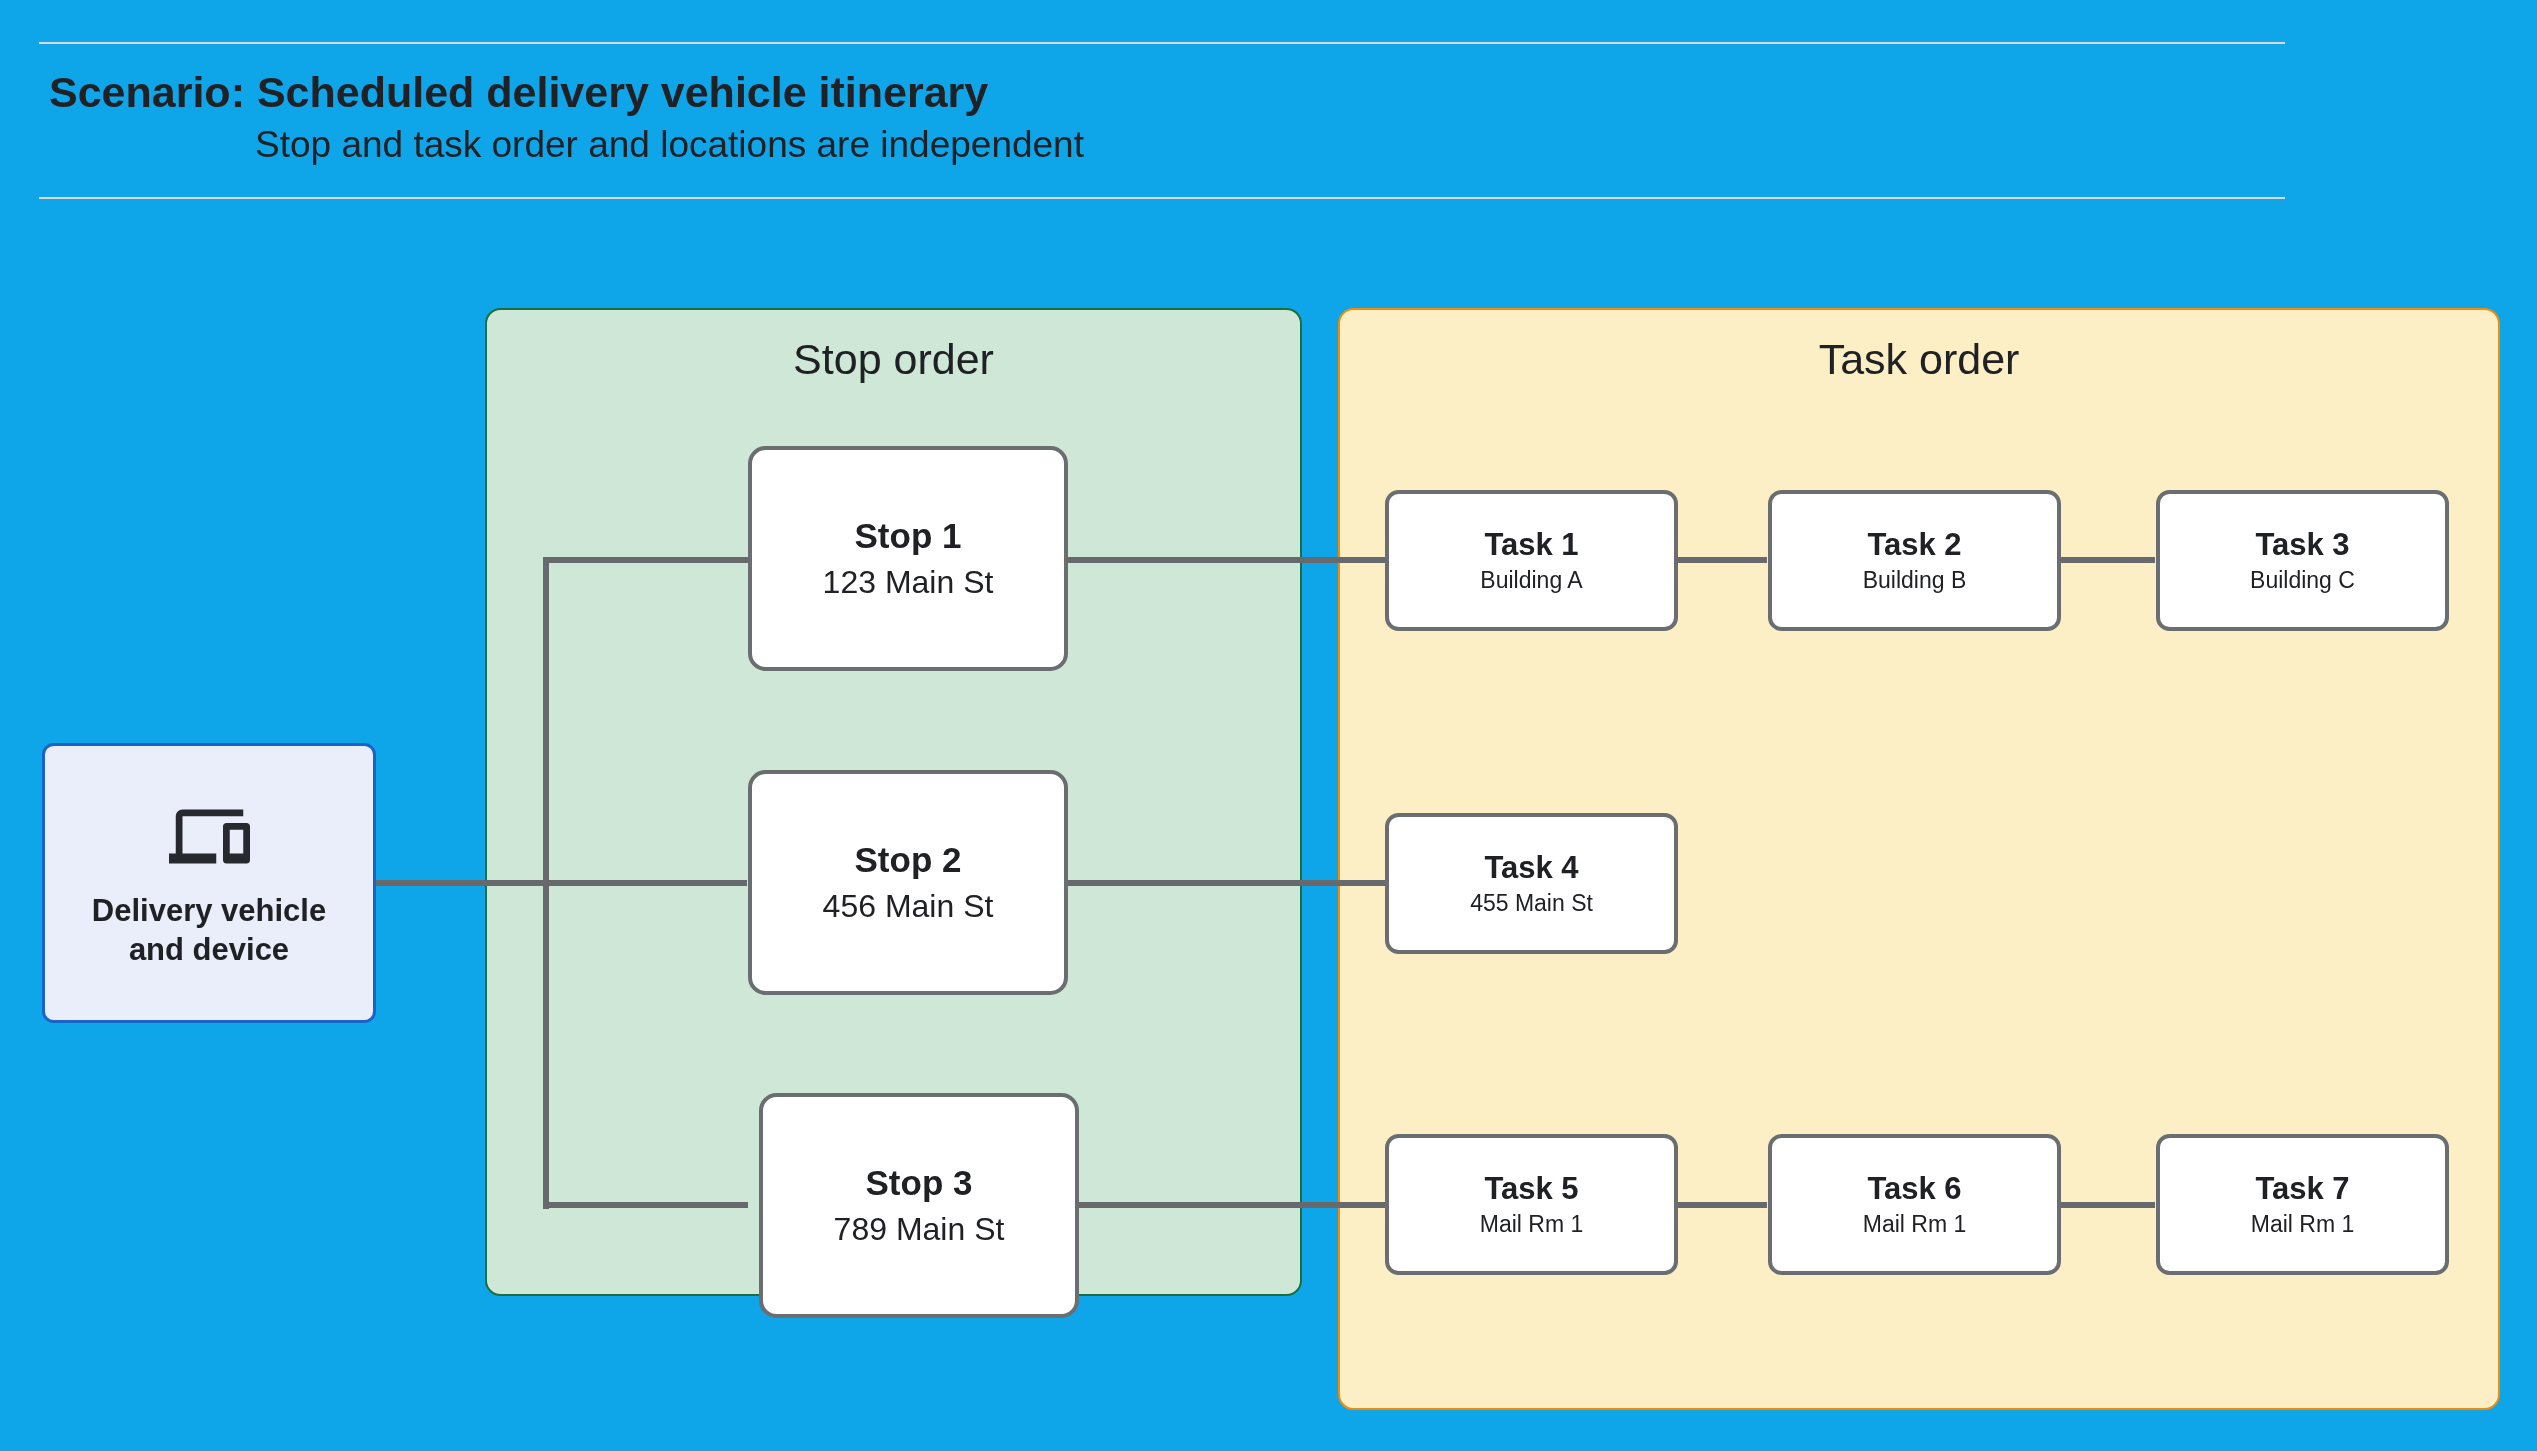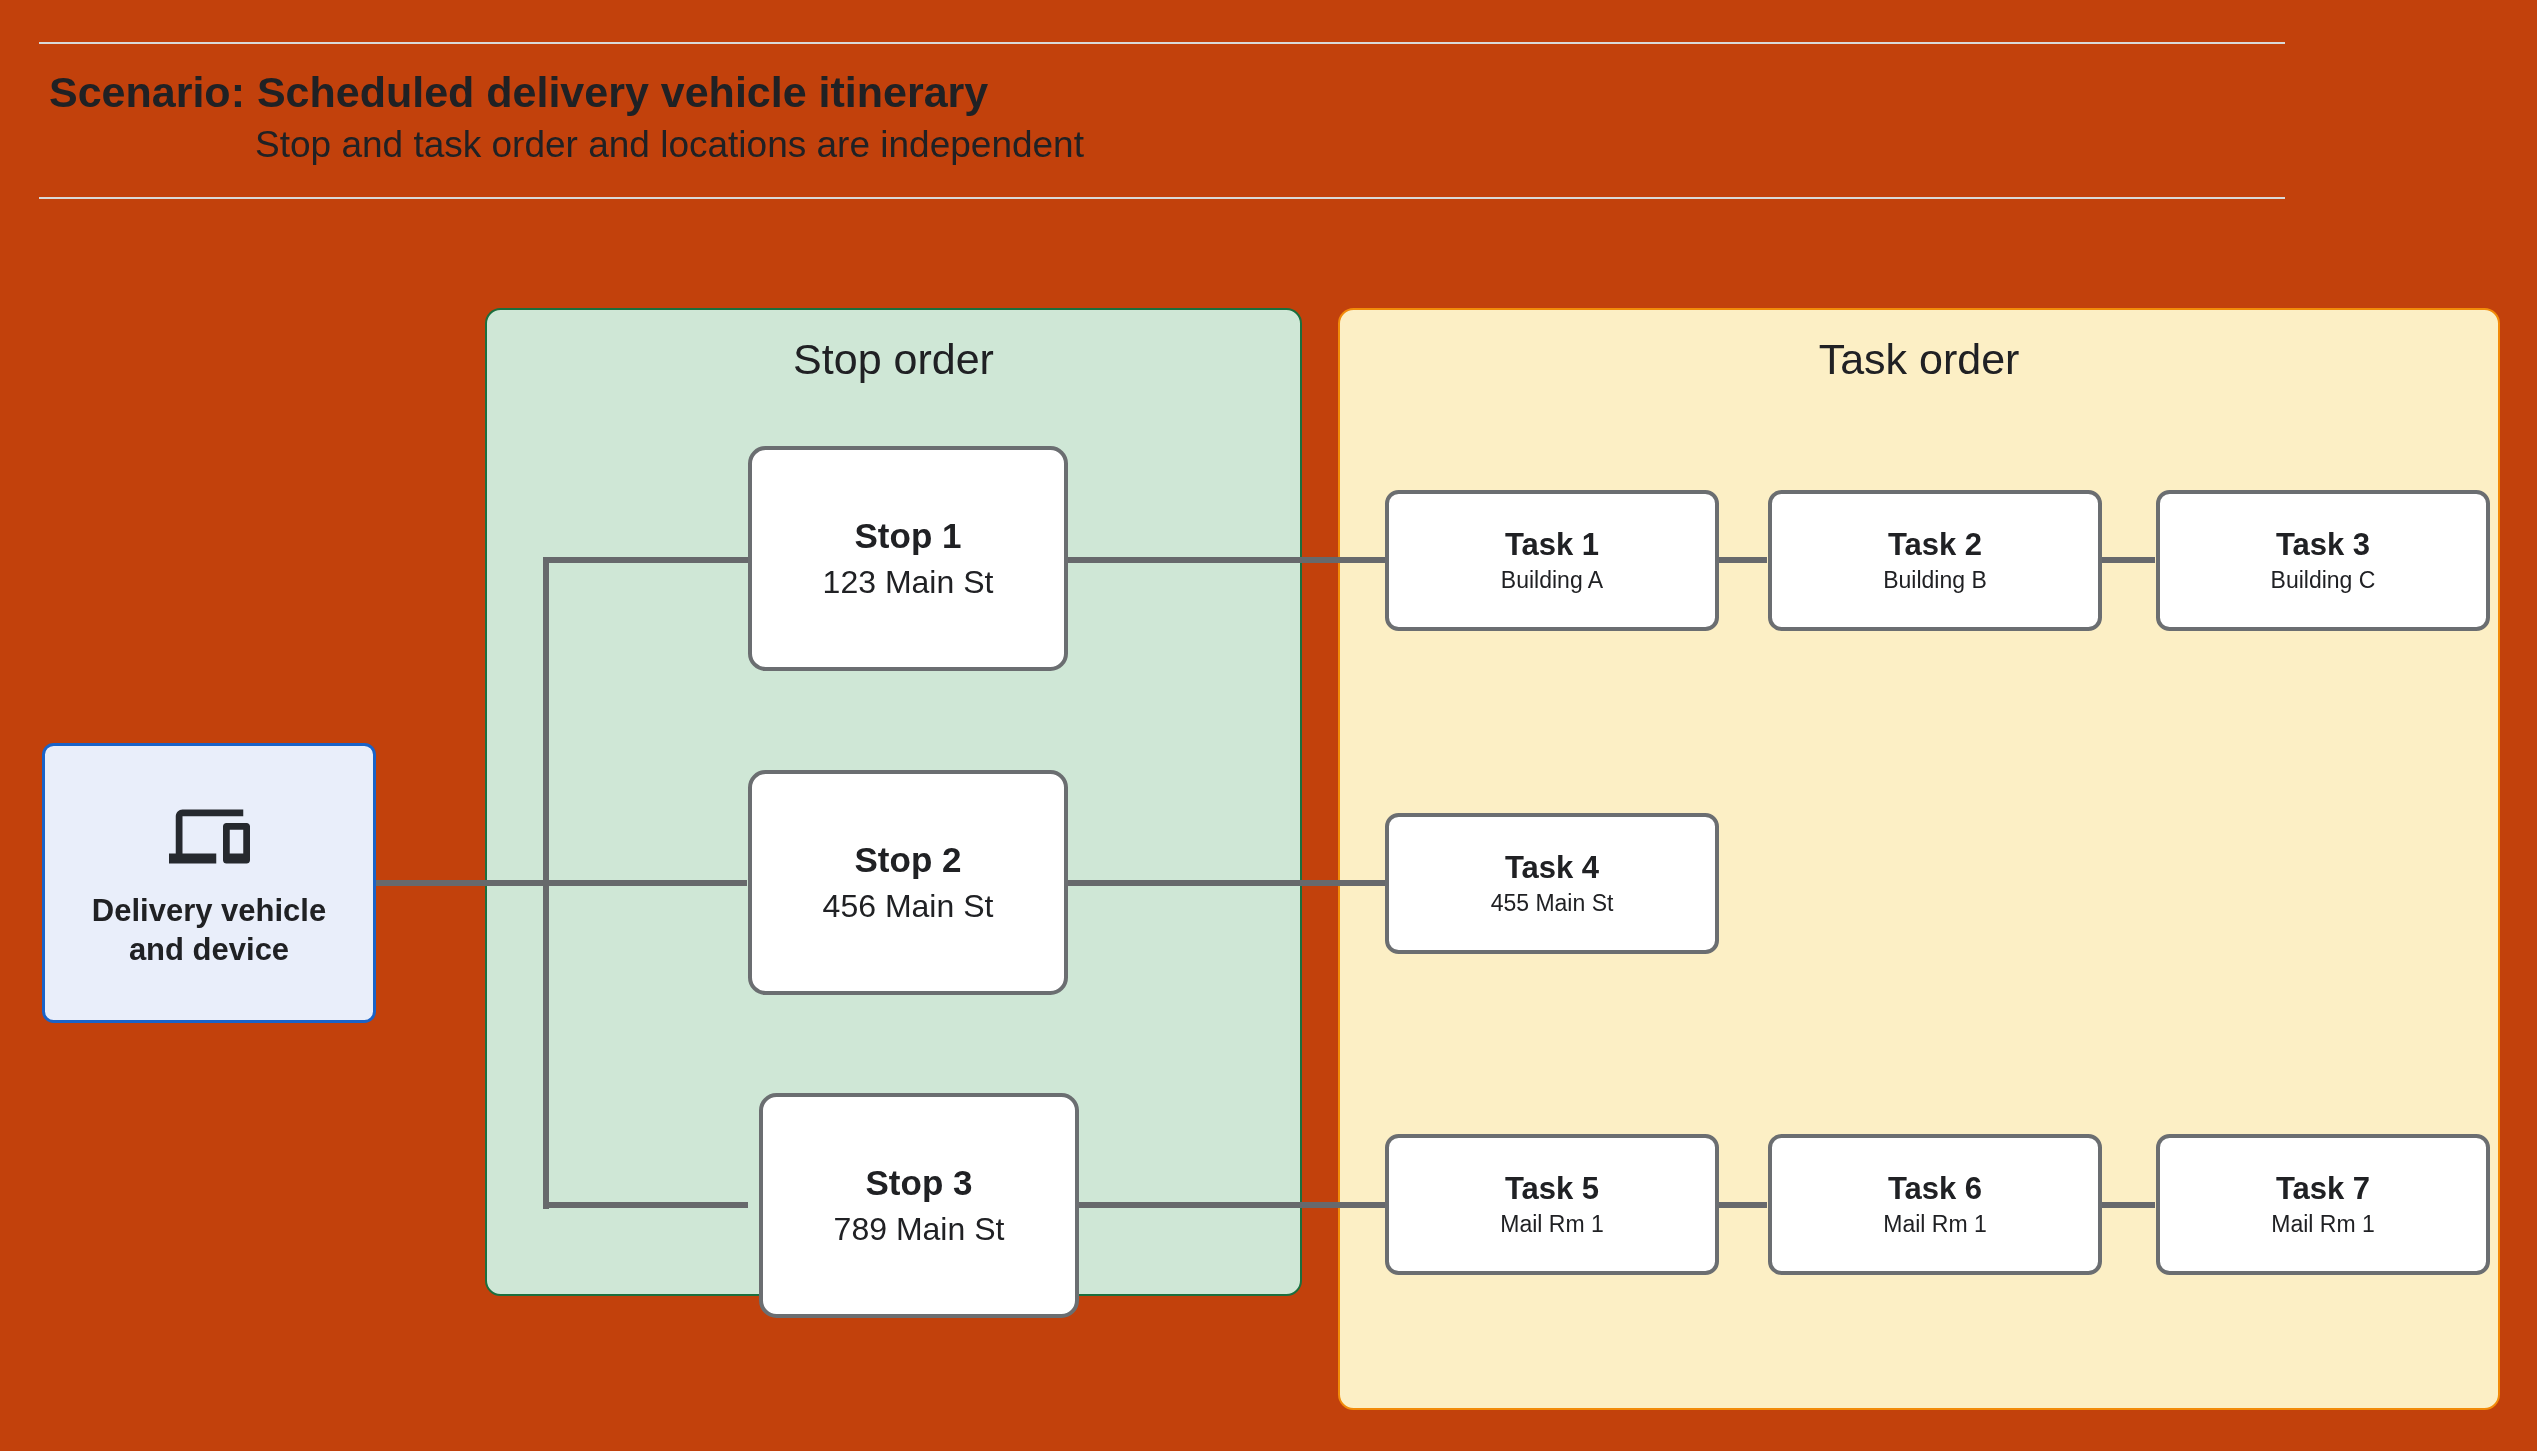--- a/index.html
+++ b/index.html
@@ -1,18 +1,18 @@
 <!DOCTYPE html>
 <html style="--stop-panel-fill: #CFE7D6; --stop-panel-border: #1B6F3E; --task-panel-fill: #FCEFC5; --task-panel-border: #F28B0A; --source-fill: #E9EEFA; --source-border: #1A63C8; --connector: #67696C; --node-border: #6B6E71; --text: #202124; --divider: #D9D9D9;"><head>
 <meta charset="utf-8">
 <style>
   html,body{margin:0;padding:0;background:#ffffff;}
   body{width:2538px;height:1452px;overflow:hidden;
        font-family:"Liberation Sans", sans-serif;color:var(--text,#202124);}
-  .page{position:relative;width:2538px;height:1452px;background:#c2410c;}
+  .page{position:relative;width:2538px;height:1452px;background:#0ea5e9;}
 
   .hr{position:absolute;height:1.9px;background:var(--divider,#d9d9d9);}
 
   .title{position:absolute;left:49px;top:68px;font-size:43px;font-weight:bold;
          letter-spacing:0;white-space:nowrap;}
   .subtitle{position:absolute;left:255px;top:124px;font-size:37px;font-weight:normal;
             white-space:nowrap;}
 
   .panel{position:absolute;border-radius:15.5px;box-sizing:border-box;}
   .panel.stops{left:485px;top:308px;width:817px;height:988px;
@@ -24,21 +24,21 @@
   .panel-label{position:absolute;left:0;right:0;top:25px;text-align:center;
                font-size:43px;font-weight:normal;color:var(--text,#202124);}
 
   .line{position:absolute;background:var(--connector,#67696C);}
 
   .node{position:absolute;background:#ffffff;box-sizing:border-box;
         border:4.8px solid var(--node-border,#6B6E71);
         display:flex;flex-direction:column;align-items:center;justify-content:center;
         text-align:center;}
   .stop-node{width:320px;height:225px;border-radius:17.5px;left:748px;gap:7.8px;}
-  .task-node{width:334px;height:141px;border-radius:13.6px;gap:4.8px;}
+  .task-node{width:293px;height:141px;border-radius:13.6px;gap:4.8px;}
   .stop-node .node-title{font-size:35px;font-weight:bold;}
   .stop-node .node-sub{font-size:32px;}
   .task-node .node-title{font-size:31px;font-weight:bold;}
   .task-node .node-sub{font-size:23px;}
 
   .source-box{position:absolute;left:42px;top:743px;width:334px;height:280px;
               box-sizing:border-box;border-radius:11.6px;
               background:var(--source-fill,#E9EEFA);
               border:3.9px solid var(--source-border,#1A63C8);
               display:flex;flex-direction:column;align-items:center;justify-content:center;

